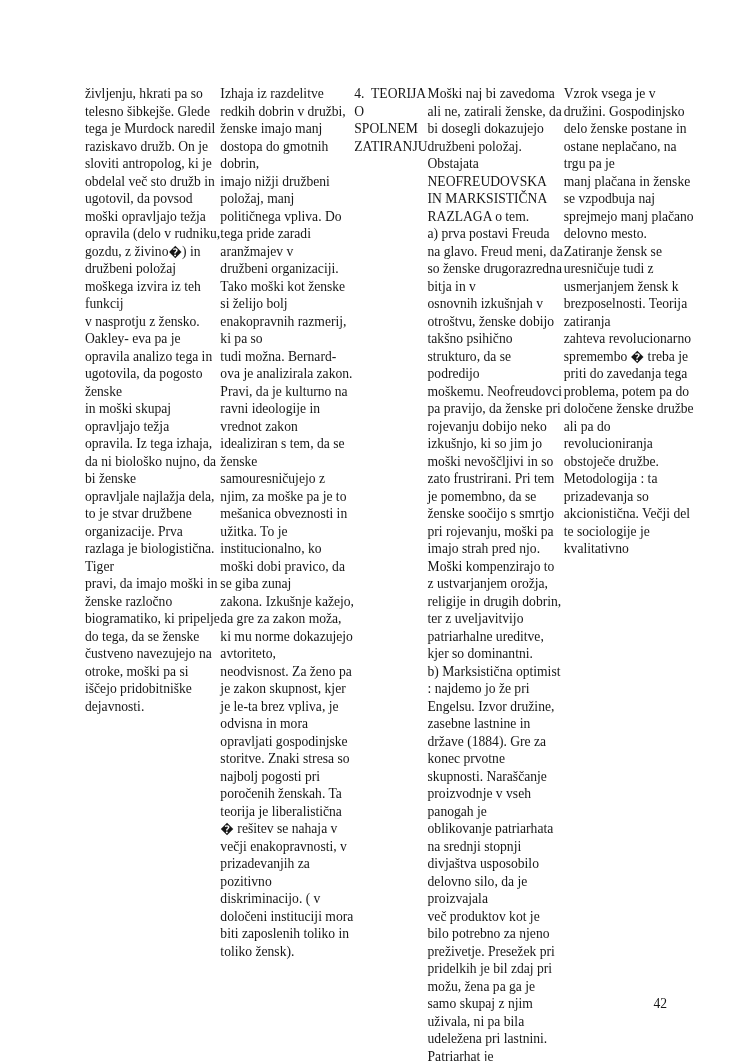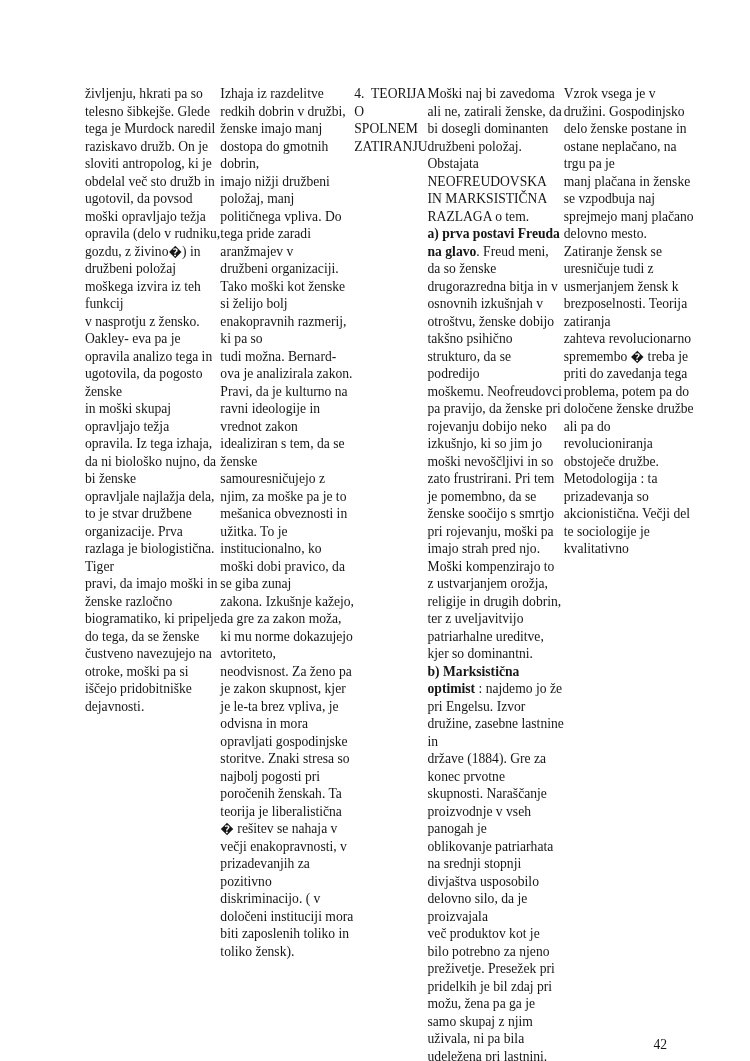--- a/index.html
+++ b/index.html
@@ -25,24 +25,24 @@
     line-height: 17.5px;
     display: flex;
     flex-direction: row;
   }
   .text-area p {
     margin: 0;
     white-space: pre-wrap;
   }
   .gap-1 { margin-bottom: 17.5px !important; }
   .gap-2 { margin-bottom: 35px !important; }
-  .bold { font-weight: bold; }
+  .bold { font-weight: normal; }
   .page-number {
     position: absolute;
-    top: 1036px;
+    top: 995px;
     left: 85px;
     width: 582px;
     text-align: right;
     font-size: 13.6px;
     line-height: 17.5px;
   }
 </style>
 </head>
 <body>
 
@@ -66,21 +66,21 @@
 vrednot zakon idealiziran s tem, da se ženske samouresničujejo z njim, za moške pa je to
 mešanica obveznosti in užitka. To je institucionalno, ko moški dobi pravico, da se giba zunaj
 zakona. Izkušnje kažejo, da gre za zakon moža, ki mu norme dokazujejo avtoriteto,
 neodvisnost. Za ženo pa je zakon skupnost, kjer je le-ta brez vpliva, je odvisna in mora
 opravljati gospodinjske storitve. Znaki stresa so najbolj pogosti pri poročenih ženskah. Ta
 teorija je liberalistična � rešitev se nahaja v večji enakopravnosti, v prizadevanjih za
 pozitivno diskriminacijo. ( v določeni instituciji mora biti zaposlenih toliko in toliko žensk).</p>
 
     <p>4.  TEORIJA O SPOLNEM ZATIRANJU</p>
 
-    <p class="gap-2"><span>Moški naj bi zavedoma ali ne, zatirali ženske, da bi dosegli dominanten družbeni položaj.
+    <p class="gap-2"><span>Moški naj bi zavedoma ali ne, zatirali ženske, da bi dosegli dokazujejo družbeni položaj.
 Obstajata NEOFREUDOVSKA IN MARKSISTIČNA RAZLAGA o tem.
 </span><span class="bold">a) prva postavi Freuda na glavo</span><span>. Freud meni, da so ženske drugorazredna bitja in v
 osnovnih izkušnjah v otroštvu, ženske dobijo takšno psihično strukturo, da se podredijo
 moškemu. Neofreudovci pa pravijo, da ženske pri rojevanju dobijo neko izkušnjo, ki so jim jo
 moški nevoščljivi in so zato frustrirani. Pri tem je pomembno, da se ženske soočijo s smrtjo
 pri rojevanju, moški pa imajo strah pred njo. Moški kompenzirajo to z ustvarjanjem orožja,
 religije in drugih dobrin, ter z uveljavitvijo patriarhalne ureditve, kjer so dominantni.
 </span><span class="bold">b) Marksistična optimist</span><span> : najdemo jo že pri Engelsu. Izvor družine, zasebne lastnine in
 države (1884). Gre za konec prvotne skupnosti. Naraščanje proizvodnje v vseh panogah je
 oblikovanje patriarhata na srednji stopnji divjaštva usposobilo delovno silo, da je proizvajala

